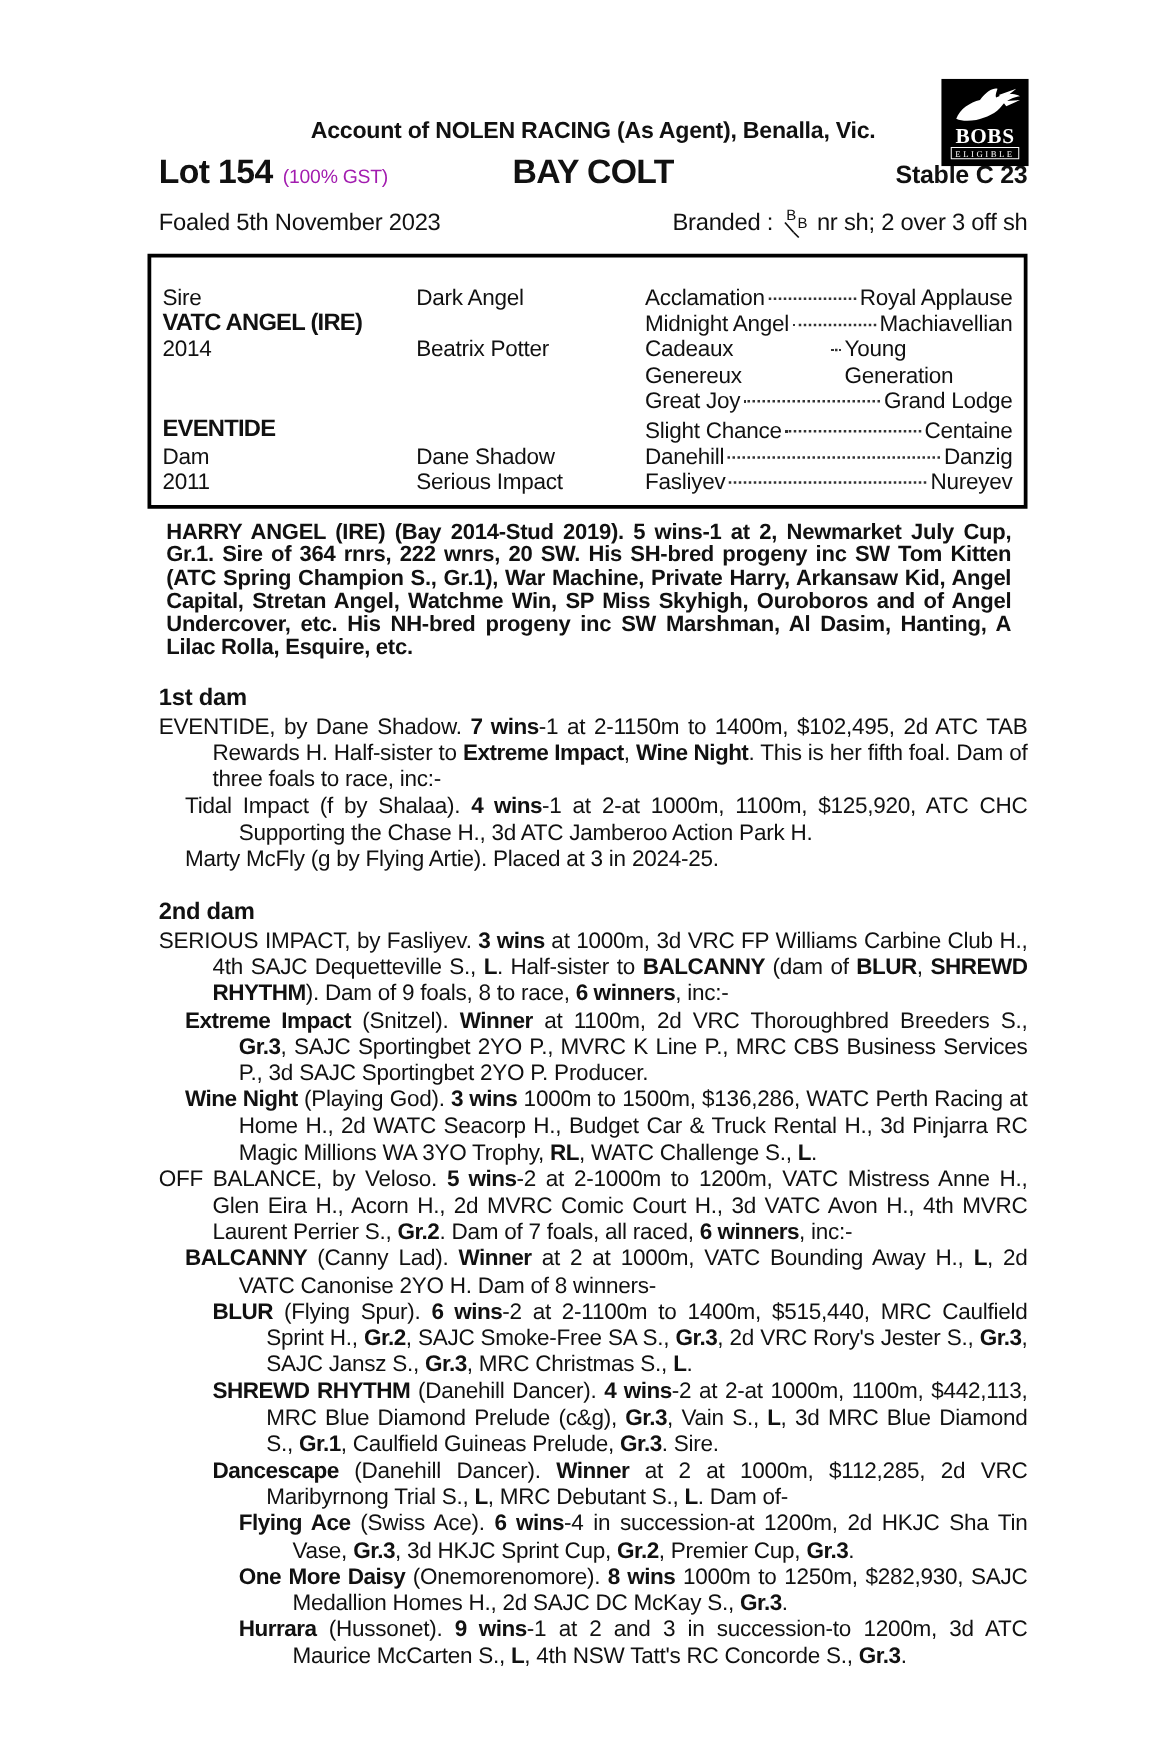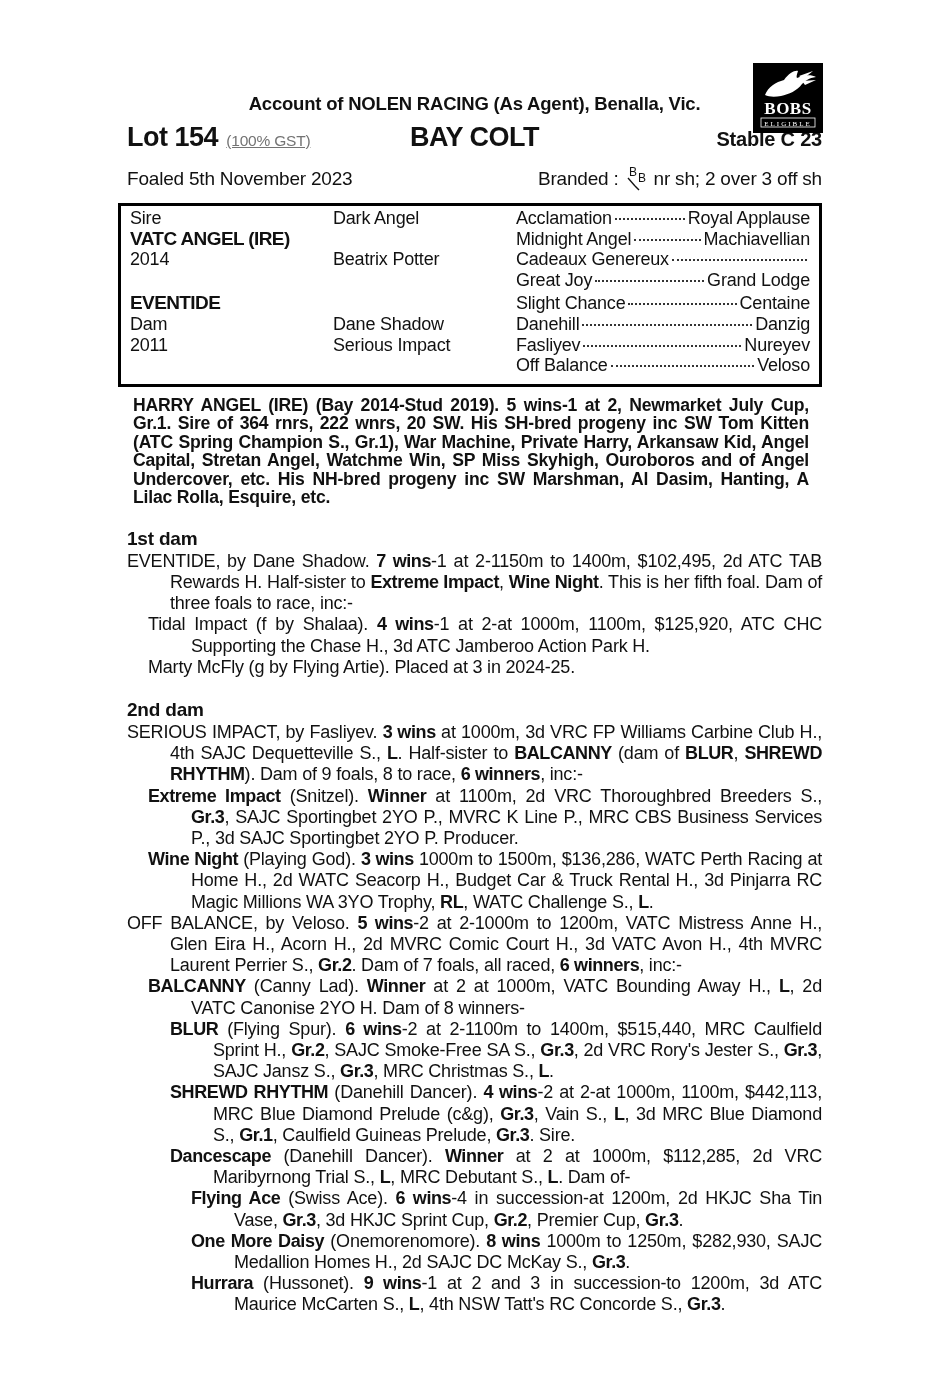--- a/index.html
+++ b/index.html
@@ -7,30 +7,30 @@
   .page{position:relative;width:938px;height:1400px;overflow:hidden;background:#fff;
         padding:0;box-sizing:border-box;letter-spacing:-0.2px;}
   .content{padding:0 116px 0 127px;}
 
   
   .logo{position:absolute;top:63px;right:115px;width:70px;height:70px;}
   .account{margin-top:93px;text-align:center;font-weight:700;font-size:18.5px;}
   .lot-row{display:flex;align-items:baseline;margin-top:7px;}
   .lot-left{flex:1;white-space:nowrap;}
   .lot-num{font-weight:700;font-size:27px;letter-spacing:-0.5px;}
-  .gst{font-size:15.5px;color:#737373;margin-left:4px;text-decoration:underline;}
+  .gst{font-size:15.5px;color:#a21caf;margin-left:4px;}
   .horse-title{font-weight:700;font-size:27px;letter-spacing:-0.5px;text-align:center;}
   .lot-right{flex:1;text-align:right;font-weight:700;font-size:20px;white-space:nowrap;}
   .foaled-row{display:flex;align-items:center;justify-content:space-between;margin-top:12px;font-size:19px;}
   .branded{display:flex;align-items:center;gap:5px;white-space:nowrap;}
   .brandmark{display:inline-block;}
 
   
   .ped{border:3px solid #000;margin:10px 0 0 -9px;width:704px;box-sizing:border-box;
-       padding:2px 9px 8px 9px;font-size:18px;}
+       padding:22px 9px 8px 9px;font-size:18px;}
   .ped-row{display:flex;line-height:20.6px;}
   .ped-row.gap{margin-top:3px;}
   .ped-c1{width:203px;flex:none;}
   .ped-c2{width:183px;flex:none;}
   .ped-c3{flex:1;display:flex;align-items:baseline;}
   .name-bold{font-weight:700;font-size:19px;letter-spacing:-0.6px;}
   .leader{flex:1;border-bottom:2px dotted #333;margin:0 3px;transform:translateY(-4px);min-width:8px;}
 
   
   .sire-summary{font-weight:700;font-size:17.6px;line-height:18.5px;text-align:justify;
@@ -103,20 +103,21 @@
             <span class="leader"></span>
             <span>Machiavellian</span>
           </div>
       </div>
       <div class="ped-row">
         <div class="ped-c1">2014</div>
         <div class="ped-c2">Beatrix Potter</div>
         <div class="ped-c3">
             <span>Cadeaux Genereux</span>
             <span class="leader"></span>
+            <span>Young Generation</span>
           </div>
       </div>
       <div class="ped-row">
         <div class="ped-c1"></div>
         <div class="ped-c2"></div>
         <div class="ped-c3">
             <span>Great Joy</span>
             <span class="leader"></span>
             <span>Grand Lodge</span>
           </div>
@@ -141,29 +142,20 @@
       </div>
       <div class="ped-row">
         <div class="ped-c1">2011</div>
         <div class="ped-c2">Serious Impact</div>
         <div class="ped-c3">
             <span>Fasliyev</span>
             <span class="leader"></span>
             <span>Nureyev</span>
           </div>
       </div>
-      <div class="ped-row">
-        <div class="ped-c1"></div>
-        <div class="ped-c2"></div>
-        <div class="ped-c3">
-            <span>Off Balance</span>
-            <span class="leader"></span>
-            <span>Veloso</span>
-          </div>
-      </div>
     </div>
 
     <p class="sire-summary"><b>HARRY ANGEL (IRE) (Bay 2014-Stud 2019). 5 wins-1 at 2, Newmarket July Cup, Gr.1. Sire of 364 rnrs, 222 wnrs, 20 SW. His SH-bred progeny inc SW Tom Kitten (ATC Spring Champion S., Gr.1), War Machine, Private Harry, Arkansaw Kid, Angel Capital, Stretan Angel, Watchme Win, SP Miss Skyhigh, Ouroboros and of Angel Undercover, etc. His NH-bred progeny inc SW Marshman, Al Dasim, Hanting, A Lilac Rolla, Esquire, etc.</b></p>
 
     <h3 class="dam-h">1st dam</h3>
     <p class="para l0">EVENTIDE, by Dane Shadow. <b>7 wins</b>-1 at 2-1150m to 1400m, $102,495, 2d ATC TAB Rewards H. Half-sister to <b>Extreme Impact</b>, <b>Wine Night</b>. This is her fifth foal. Dam of three foals to race, inc:-</p>
     <p class="para l1">Tidal Impact (f by Shalaa). <b>4 wins</b>-1 at 2-at 1000m, 1100m, $125,920, ATC CHC Supporting the Chase H., 3d ATC Jamberoo Action Park H.</p>
     <p class="para l1">Marty McFly (g by Flying Artie). Placed at 3 in 2024-25.</p>
 
     <h3 class="dam-h">2nd dam</h3>

